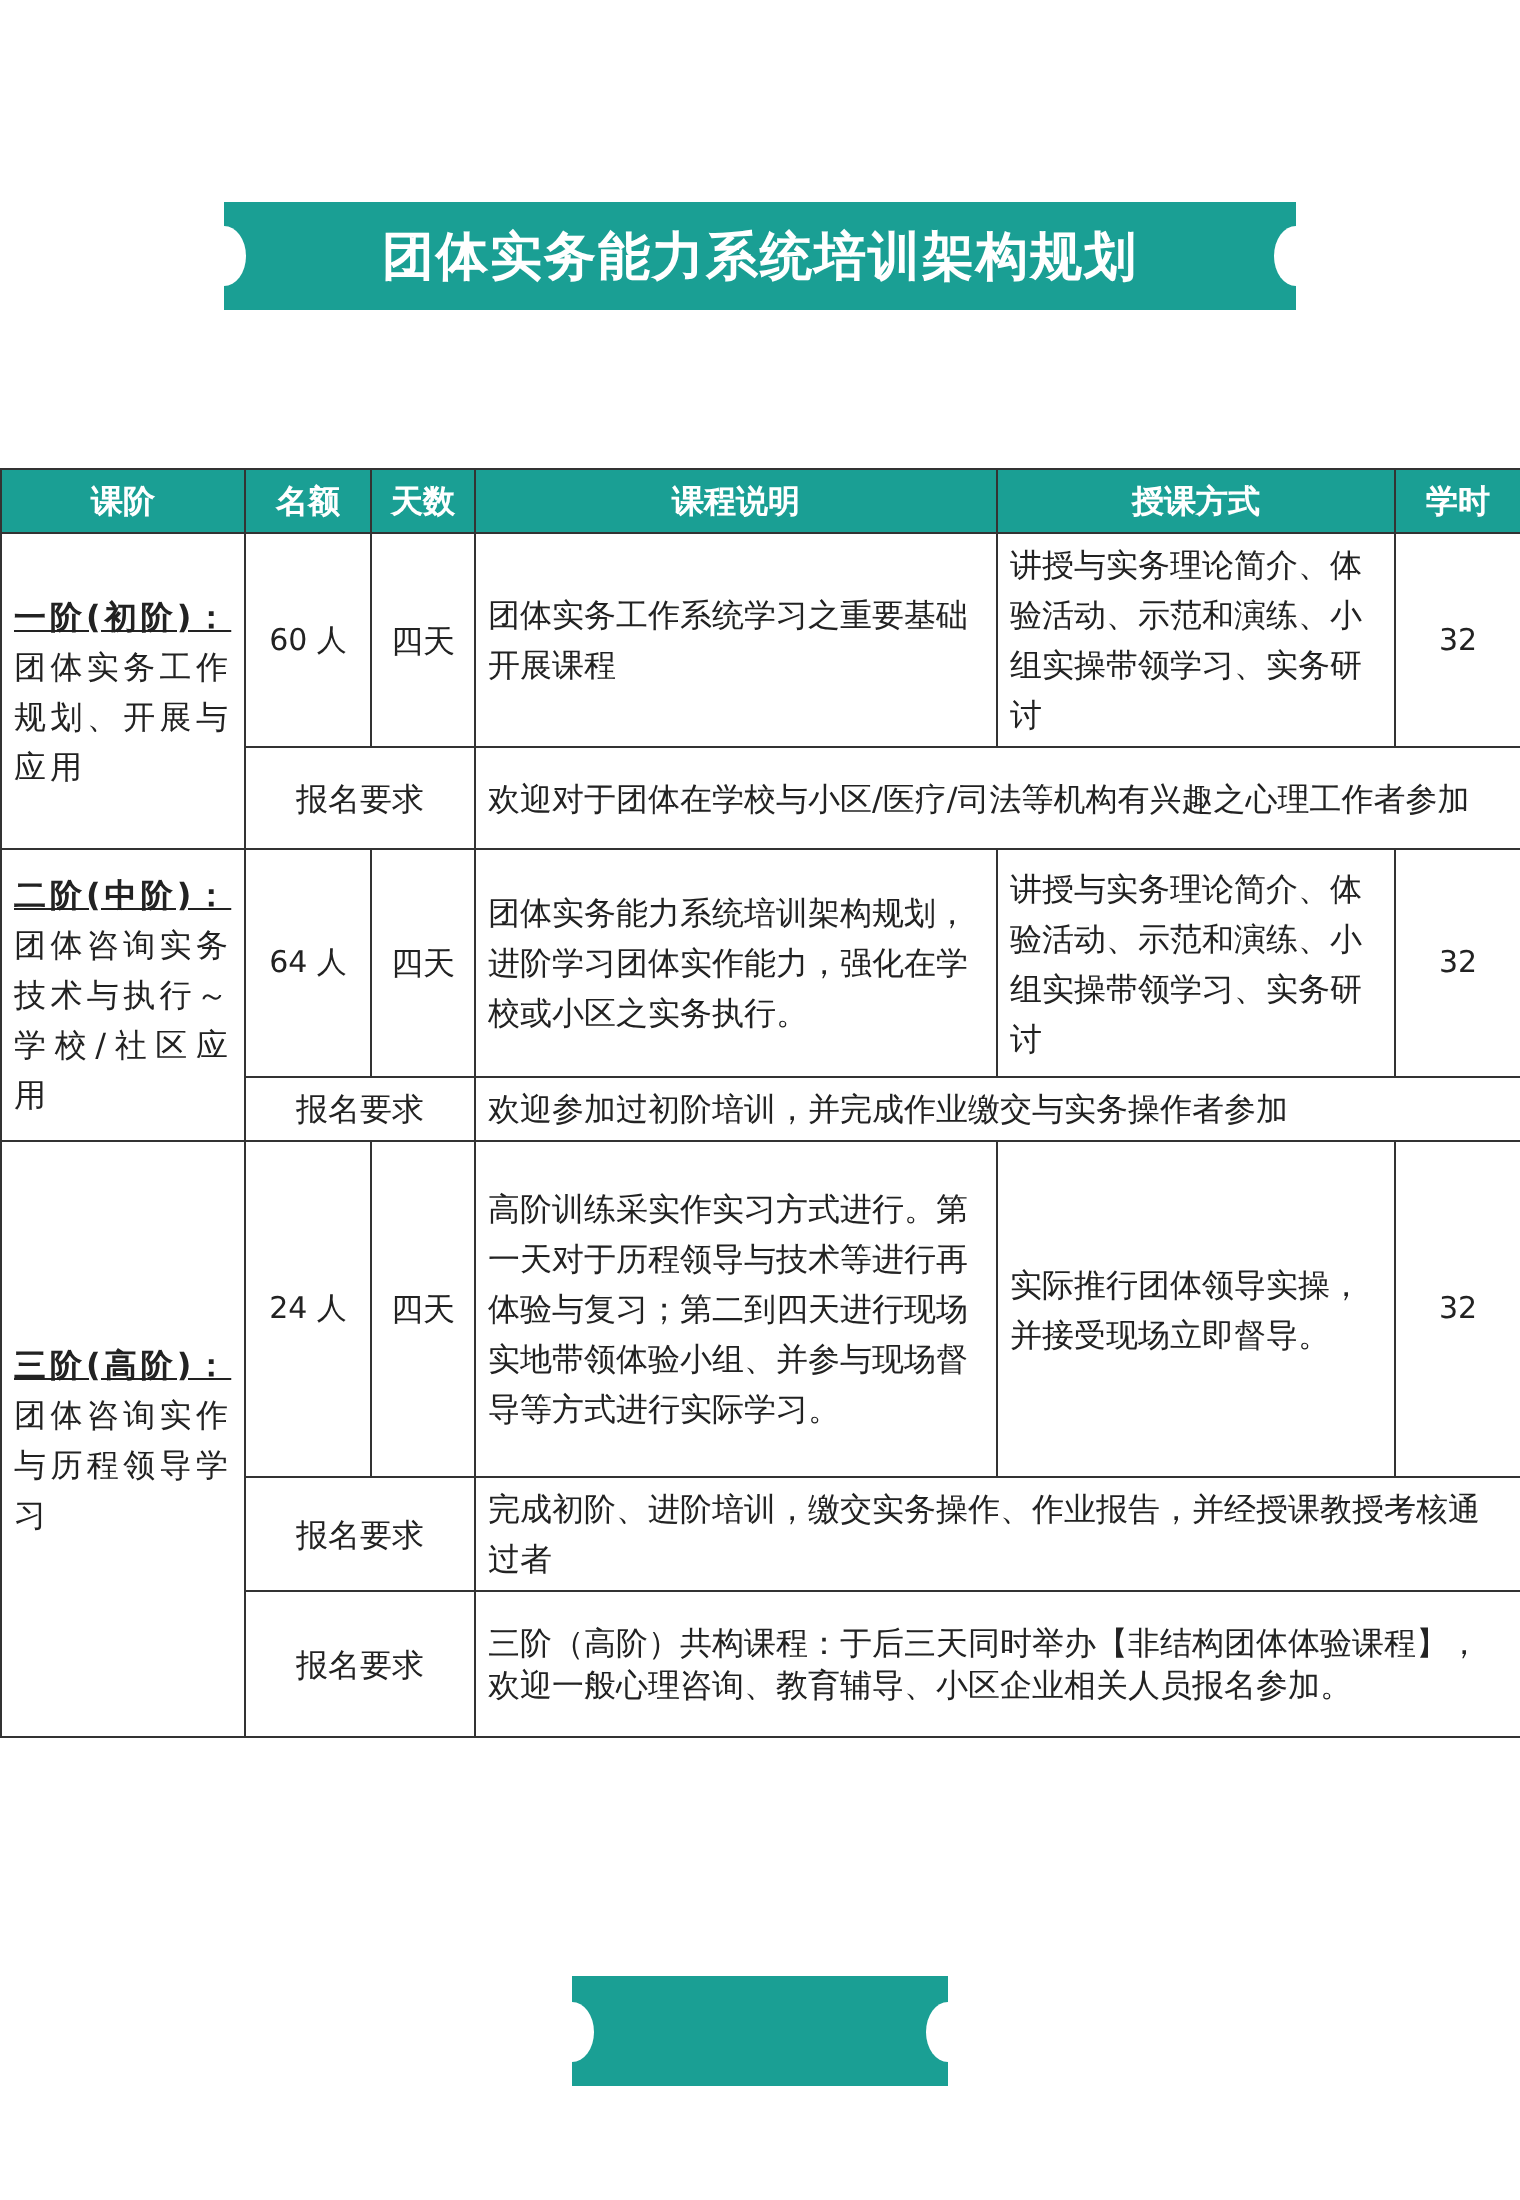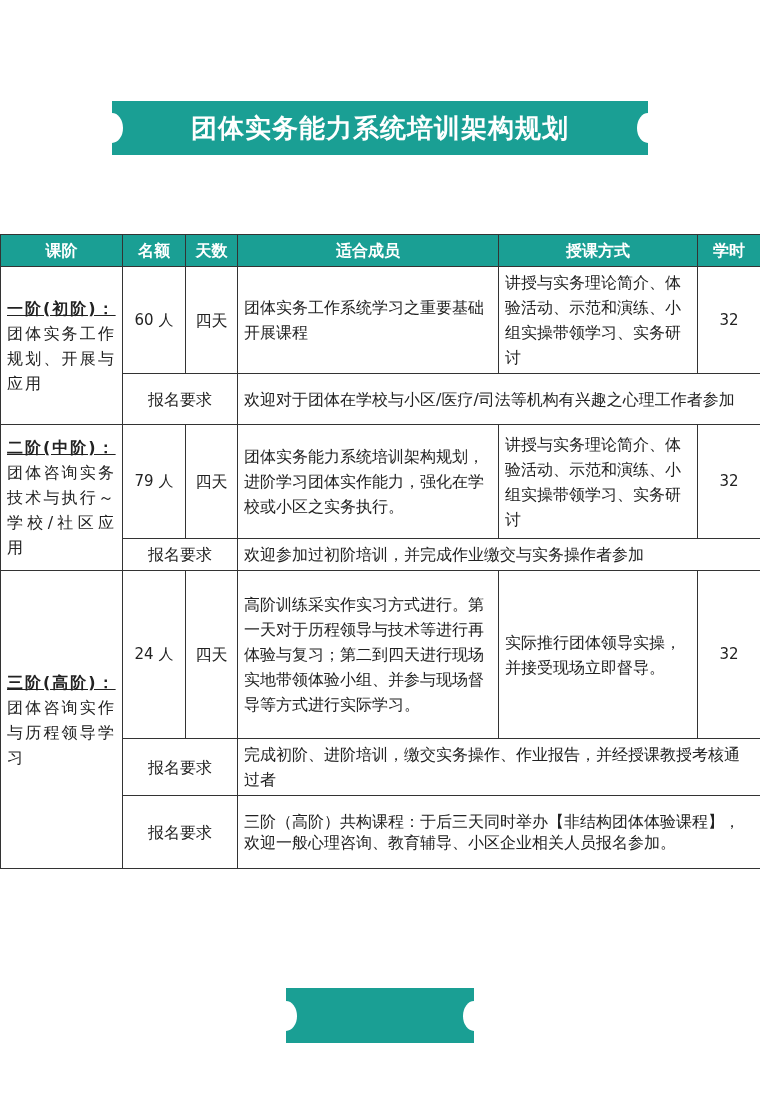--- a/index.html
+++ b/index.html
@@ -39,21 +39,21 @@
       <col style="width:52px">
     <col style="width:261px">
       <col style="width:199px">
       <col style="width:63px">
   </colgroup>
   <thead>
     <tr>
       <th>课阶</th>
       <th>名额</th>
       <th>天数</th>
-      <th>适合成员</th>
+      <th>课程说明</th>
       <th>授课方式</th>
       <th>学时</th>
     </tr>
   </thead>
   <tbody>
 
     <tr style="height:107px">
       <td rowspan="2" class="level-cell">
         <span class="level-title">一阶(初阶)：</span>
         <span>团体实务工作规划、开展与应用</span>
@@ -67,21 +67,21 @@
     <tr style="height:51px">
       <td colspan="2" class="center">报名要求</td>
       <td colspan="3">欢迎对于团体在学校与小区/医疗/司法等机构有兴趣之心理工作者参加</td>
     </tr>
 
     <tr style="height:114px">
       <td rowspan="2" class="level-cell">
         <span class="level-title">二阶(中阶)：</span>
         <span>团体咨询实务技术与执行～学校/社区应用</span>
       </td>
-      <td class="center num">79 人</td>
+      <td class="center num">64 人</td>
       <td class="center">四天</td>
       <td>团体实务能力系统培训架构规划，进阶学习团体实作能力，强化在学校或小区之实务执行。</td>
       <td>讲授与实务理论简介、体验活动、示范和演练、小组实操带领学习、实务研讨</td>
       <td class="center num">32</td>
     </tr>
     <tr style="height:32px">
       <td colspan="2" class="center">报名要求</td>
       <td colspan="3">欢迎参加过初阶培训，并完成作业缴交与实务操作者参加</td>
     </tr>
 

